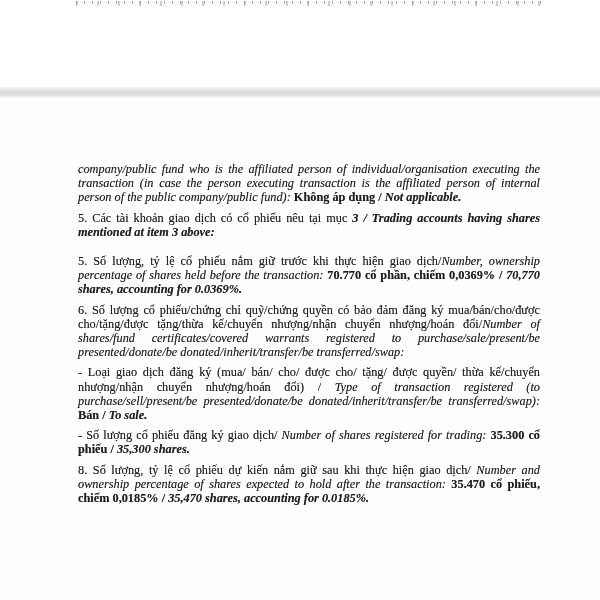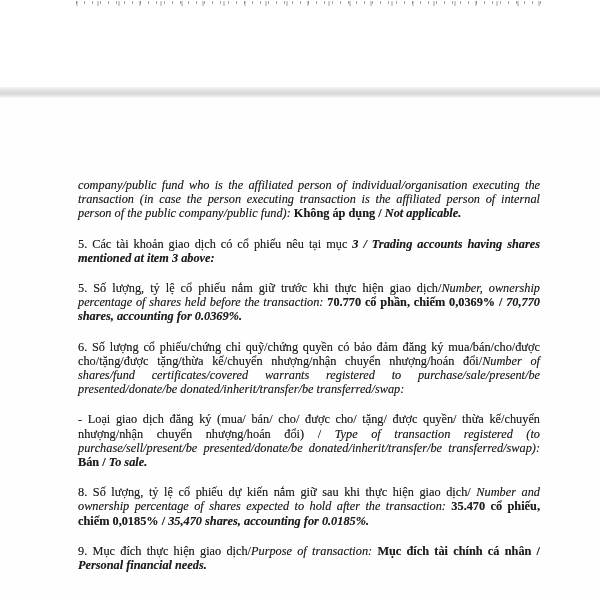--- a/index.html
+++ b/index.html
@@ -44,21 +44,21 @@
   .doc-content {
     position: absolute;
     top: 64px; left: 78px;
     width: 462px;
     color: #1e1e1e;
     font-size: 12.3px;
     line-height: 14.2px;
     text-align: justify;
     text-shadow: 0 0 0.5px rgba(45,45,45,0.55);
   }
-  .para { margin: 16px 0 6px 0; }
+  .para { margin: 0 0 6px 0; }
   .para.gap-after { margin-bottom: 15px; }
   .i  { font-style: italic; }
   .b  { font-weight: bold; }
   .bi { font-weight: bold; font-style: italic; }
 </style>
 </head>
 <body>
 
 <div class="viewport">
 
@@ -73,22 +73,22 @@
 
 
       <p class="para gap-after"><span>5. Các tài khoản giao dịch có cổ phiếu nêu tại mục </span><span class="bi">3 / Trading accounts having shares mentioned at item 3 above:</span></p>
 
       <p class="para"><span>5. Số lượng, tỷ lệ cổ phiếu nắm giữ trước khi thực hiện giao dịch/</span><span class="i">Number, ownership percentage of shares held before the transaction: </span><span class="b">70.770 cổ phần, chiếm 0,0369% / </span><span class="bi">70,770 shares, accounting for 0.0369%.</span></p>
 
       <p class="para"><span>6. Số lượng cổ phiếu/chứng chỉ quỹ/chứng quyền có bảo đảm đăng ký mua/bán/cho/được cho/tặng/được tặng/thừa kế/chuyển nhượng/nhận chuyển nhượng/hoán đổi/</span><span class="i">Number of shares/fund certificates/covered warrants registered to purchase/sale/present/be presented/donate/be donated/inherit/transfer/be transferred/swap:</span></p>
 
       <p class="para"><span>- Loại giao dịch đăng ký (mua/ bán/ cho/ được cho/ tặng/ được quyền/ thừa kế/chuyển nhượng/nhận chuyển nhượng/hoán đổi) / </span><span class="i">Type of transaction registered (to purchase/sell/present/be presented/donate/be donated/inherit/transfer/be transferred/swap): </span><span class="b">Bán / </span><span class="bi">To sale.</span></p>
 
+      <p class="para"><span>- Số lượng cổ phiếu đăng ký giao dịch/ </span><span class="i">Number of shares registered for trading: </span><span class="b">35.300 cổ phiếu / </span><span class="bi">35,300 shares.</span></p>
 
 
       <p class="para"><span>8. Số lượng, tỷ lệ cổ phiếu dự kiến nắm giữ sau khi thực hiện giao dịch/ </span><span class="i">Number and ownership percentage of shares expected to hold after the transaction: </span><span class="b">35.470 cổ phiếu, chiếm 0,0185% / </span><span class="bi">35,470 shares, accounting for 0.0185%.</span></p>
 
-      <p class="para"><span>9. Mục đích thực hiện giao dịch/</span><span class="i">Purpose of transaction: </span><span class="b">Mục đích tài chính cá nhân / </span><span class="bi">Personal financial needs.</span></p>
 
     </div>
   </div>
 
 </div>
 
 </body></html>

